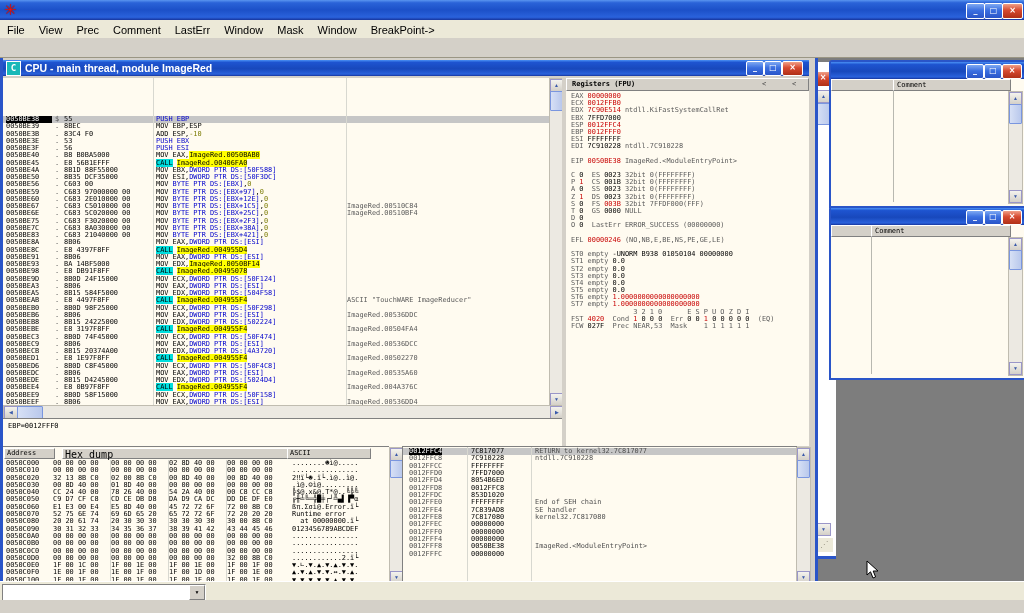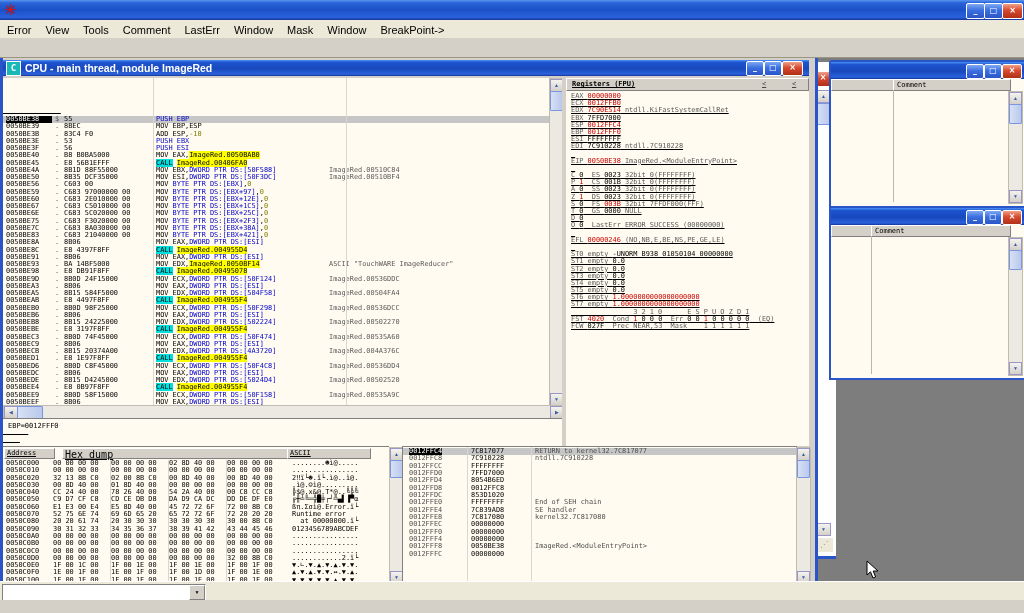--- a/index.html
+++ b/index.html
@@ -39,37 +39,37 @@
   .folderico{position:relative;top:5px;left:2px;width:11px;height:8px;background:#f6cf5a;border:1px solid #a07818;}
   .folderico:before{content:'';position:absolute;top:-3px;left:-1px;width:5px;height:2px;background:#f6cf5a;border:1px solid #a07818;}
   
   .childtitle{background:linear-gradient(180deg,#4a90f4,#1e54d0 15%,#1848bc 55%,#2a62dc 88%,#16349c);}
   .cwbtn{width:16px;height:13px;border-radius:2px;border:1px solid #fff;
     background:linear-gradient(180deg,#7fa9f2,#3b6fe0 45%,#2a55c8);color:#fff;
     font:bold 8px "DejaVu Sans",sans-serif;text-align:center;line-height:11px;}
   .cwbtn.close{background:linear-gradient(180deg,#f0a088,#d6492f 45%,#b03018);}
   .cream{background:#fffbf0;}
   .hdrbar{background:#d4d0c8;border:1px solid;border-color:#fff #808080 #808080 #fff;}
-  .mono{font-family:"DejaVu Sans Mono","Liberation Mono",monospace;white-space:pre;text-decoration:underline;}
+  .mono{font-family:"DejaVu Sans Mono","Liberation Mono",monospace;white-space:pre;}
   
   .sbtrack{background:#ece9e2;border:1px solid #c0bcb0;}
   .sbtn2{background:linear-gradient(180deg,#f4f3ee,#d4d0c8);border:1px solid #9a96c8;color:#3a5aaa;
     font-size:5px;text-align:center;line-height:10px;}
   .sthumb{background:linear-gradient(90deg,#d7e0f5,#b9c8ec);border:1px solid #7a96df;border-radius:1px;}
   
   .cpuwin{left:0;top:58px;width:812px;height:528px;background:#d4d0c8;
     border-left:3px solid #2a55c8;border-right:3px solid #2a55c8;border-bottom:3px solid #2a55c8;}
   .drow{position:relative;height:7.25px;font-size:6.9px;line-height:7.4px;}
   .drow.sel{background:#c6c6c6;}
   .da{position:absolute;left:3px;width:46px;color:#000;}
   .da.asel{background:#000;color:#fff;}
   .df{position:absolute;left:52px;color:#555;}
   .db{position:absolute;left:61px;color:#000;}
   .di{position:absolute;left:153px;}
-  .dc{position:absolute;left:326px;color:#5a5a5a;}
+  .dc{position:absolute;left:344px;color:#5a5a5a;margin-top:36px;}
   .in{color:#000}.ib{color:#0000cc}.io{color:#7a7a00}
   .iy{background:#ffff00;color:#000}.ic{background:#00dede;color:#000}
   .rline{height:7.2px;font-size:6.9px;line-height:7.3px;padding-left:5px;}
   .tg{color:#5a5a5a}.tk{color:#000}.tr{color:#c80000}
   .durow{position:relative;height:7.3px;font-size:6.9px;line-height:7.4px;color:#000;}
   .dua{position:absolute;left:3px;}
   .dug{position:absolute;}
   .dut{position:absolute;left:289px;}
   .strow{position:relative;height:7.35px;font-size:6.9px;line-height:7.45px;}
   .strow.sel{background:#c6c6c6;}
@@ -96,21 +96,21 @@
 
   <div class="abs titlebar">
     <span class="abs appicon">✳</span>
     <span class="abs" style="left:24px;top:3px;color:#fff;font-size:11px;font-weight:bold"></span>
     <div class="abs winbtn" style="left:966px">_</div>
     <div class="abs winbtn" style="left:984px">□</div>
     <div class="abs winbtn close" style="left:1002px;width:19px">×</div>
   </div>
 
   <div class="abs menubar">
-    <span id="menu-items"><span class="mitem">Error</span><span class="mitem">View</span><span class="mitem">Tools</span><span class="mitem">Comment</span><span class="mitem">LastErr</span><span class="mitem">Window</span><span class="mitem">Mask</span><span class="mitem">Window</span><span class="mitem">BreakPoint-&gt;</span></span>
+    <span id="menu-items"><span class="mitem">File</span><span class="mitem">View</span><span class="mitem">Prec</span><span class="mitem">Comment</span><span class="mitem">LastErr</span><span class="mitem">Window</span><span class="mitem">Mask</span><span class="mitem">Window</span><span class="mitem">BreakPoint-&gt;</span></span>
     <span id="plugin-buttons"><div class="abs pbtn" style="left: 504px; width: 22px;">BP</div><div class="abs pbtn" style="left: 528px; width: 18px;">P</div><div class="abs pbtn" style="left: 548px; width: 22px;">VB</div><div class="abs pbtn" style="left: 572px; width: 44px;">U-BPM</div></span>
     <span id="menu-icons"><div class="abs micon" style="left: 658px; background: rgb(238, 244, 255); border: 1px solid rgb(59, 110, 201); color: rgb(59, 110, 201);">≣</div><div class="abs micon" style="left: 678px; background: rgb(236, 236, 236); border: 1px solid rgb(136, 136, 136); color: rgb(136, 136, 136);">≣</div><div class="abs micon" style="left: 698px; background: rgb(246, 207, 90); border: 1px solid rgb(160, 120, 24); color: rgb(160, 120, 24);"></div><div class="abs micon" style="left: 716px; background: rgb(16, 16, 16); border: 1px solid rgb(10, 10, 10); color: rgb(255, 255, 255);">›_</div></span>
     <div class="abs pbtn" style="left:748px;width:18px">X</div>
   </div>
 
   <div class="abs toolbar">
     <div class="abs paused">Paused</div>
     <span id="tool-icons"><div class="abs ticon" style="left: 58px;">
           <span class="folderico" style="display: block;"></span>
         </div><div class="abs ticon" style="left: 73px; color: rgb(24, 160, 216);">◀</div><div class="abs ticon" style="left: 88px; color: rgb(200, 40, 24);">✖</div><div class="abs ticon bbtn" style="left: 117px;">▶</div><div class="abs ticon bbtn" style="left: 132px;">‖</div><div class="abs ticon bbtn" style="left: 160px;">↓</div><div class="abs ticon bbtn" style="left: 175px;">↧</div><div class="abs ticon bbtn" style="left: 203px;">⇊</div><div class="abs ticon bbtn" style="left: 218px;">⇣</div><div class="abs ticon bbtn" style="left: 247px;">↦</div><div class="abs ticon" style="left: 277px; color: rgb(224, 80, 136); transform: rotate(-40deg); font-weight: bold;">→</div></span>

